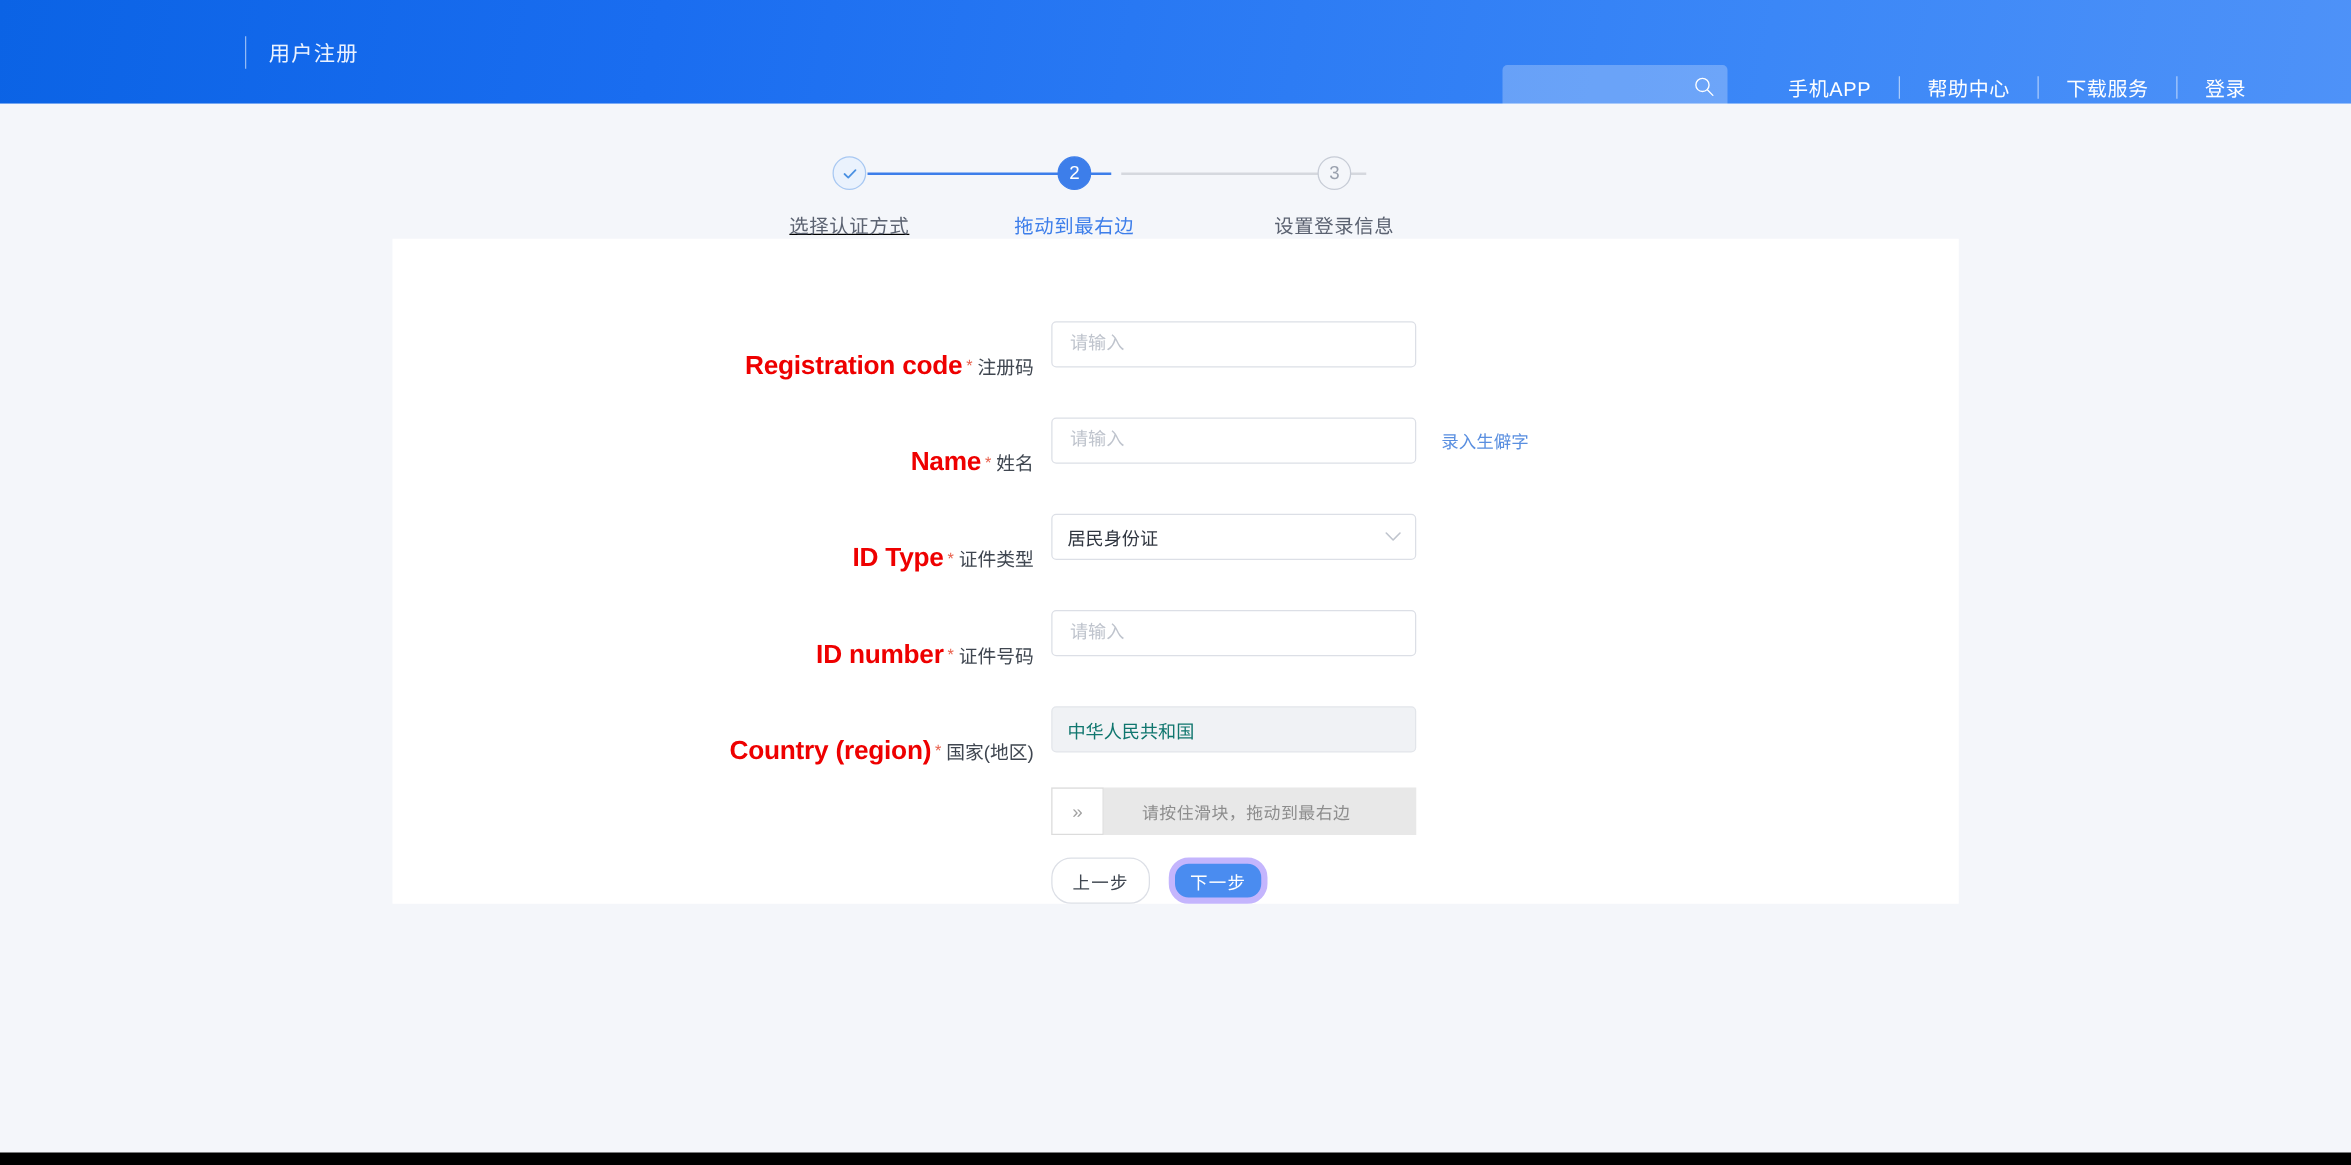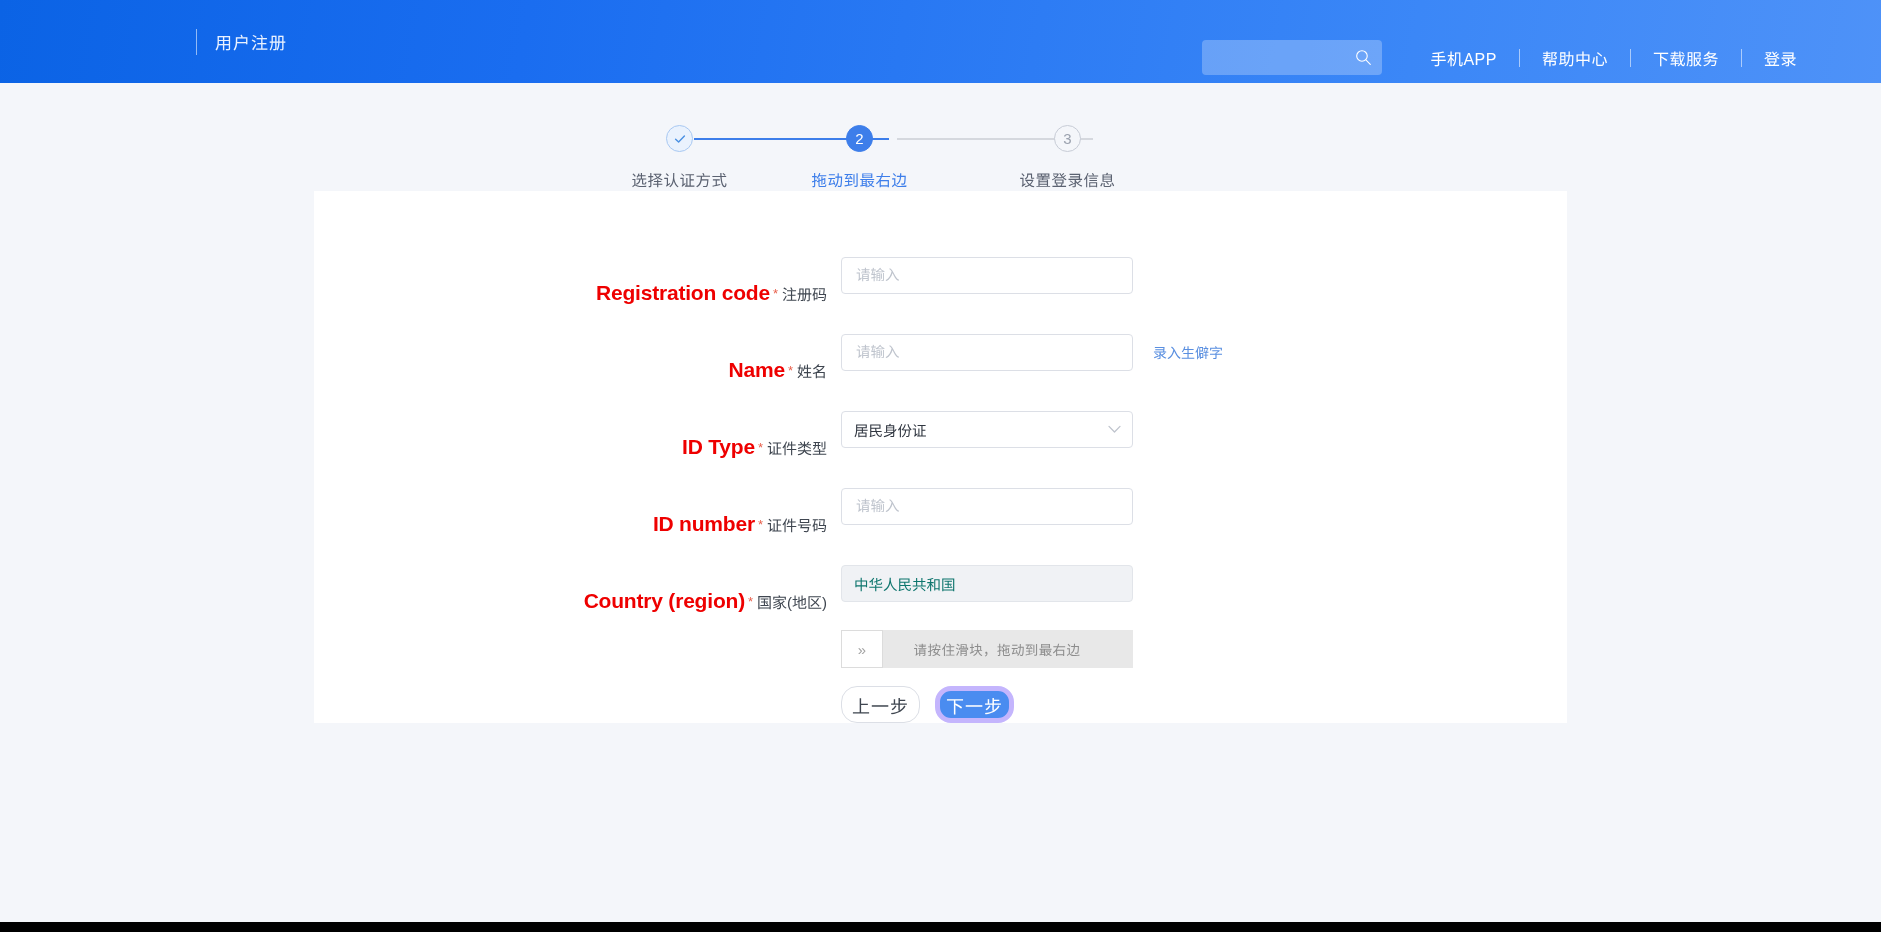--- a/index.html
+++ b/index.html
@@ -43,21 +43,21 @@
   }
   .brand-sub {
     color: #eaf2ff;
     font-size: 17px;
     letter-spacing: 1px;
   }
 
   .header-right {
     position: absolute;
     right: 0;
-    top: 4px;
+    top: 16px;
     height: 107px;
     display: flex;
     align-items: center;
   }
   .search-box {
     width: 180px;
     height: 35px;
     background: rgba(255,255,255,.26);
     border-radius: 4px;
     position: relative;
@@ -124,21 +124,21 @@
   .steps-inner {
     position: relative;
     height: 31px;
   }
   .step {
     position: absolute;
     top: 0;
     width: 160px;
     text-align: center;
   }
-  .step-1 { left: -11px; }
+  .step-1 { left: -11px; text-decoration: underline; }
   .step-2 { left: 169px; }
   .step-3 { left: 377px; }
 
   .circle {
     width: 27px;
     height: 27px;
     border-radius: 50%;
     margin: 0 auto;
     box-sizing: border-box;
     display: flex;
@@ -314,21 +314,21 @@
   
   .btn-row {
     display: flex;
     margin-top: 18px;
   }
   .btn-spacer { width: 527px; }
   .btn {
     height: 37px;
     min-width: 79px;
     border-radius: 16px;
-    font-size: 18px;
+    font-size: 14px;
     display: flex;
     align-items: center;
     justify-content: center;
     cursor: pointer;
     box-sizing: border-box;
     letter-spacing: 1px;
     font-family: "Liberation Sans", "DejaVu Sans", sans-serif;
   }
   .btn-prev {
     background: #ffffff;

